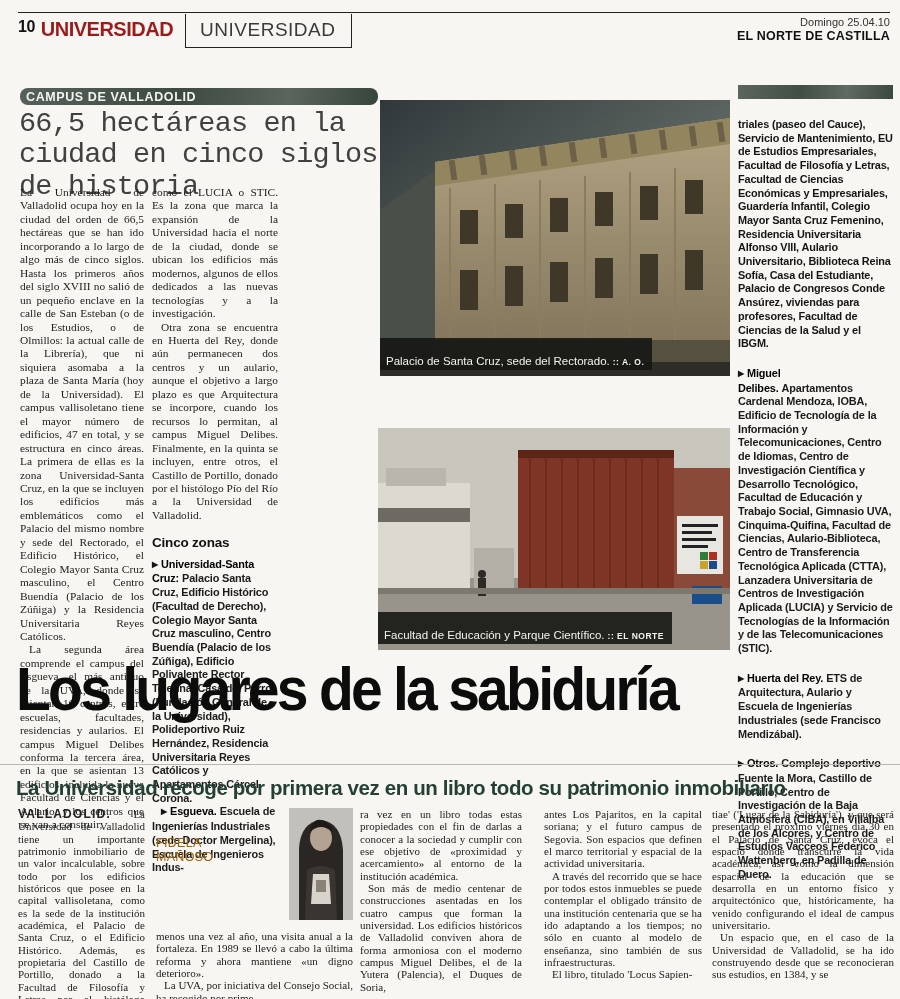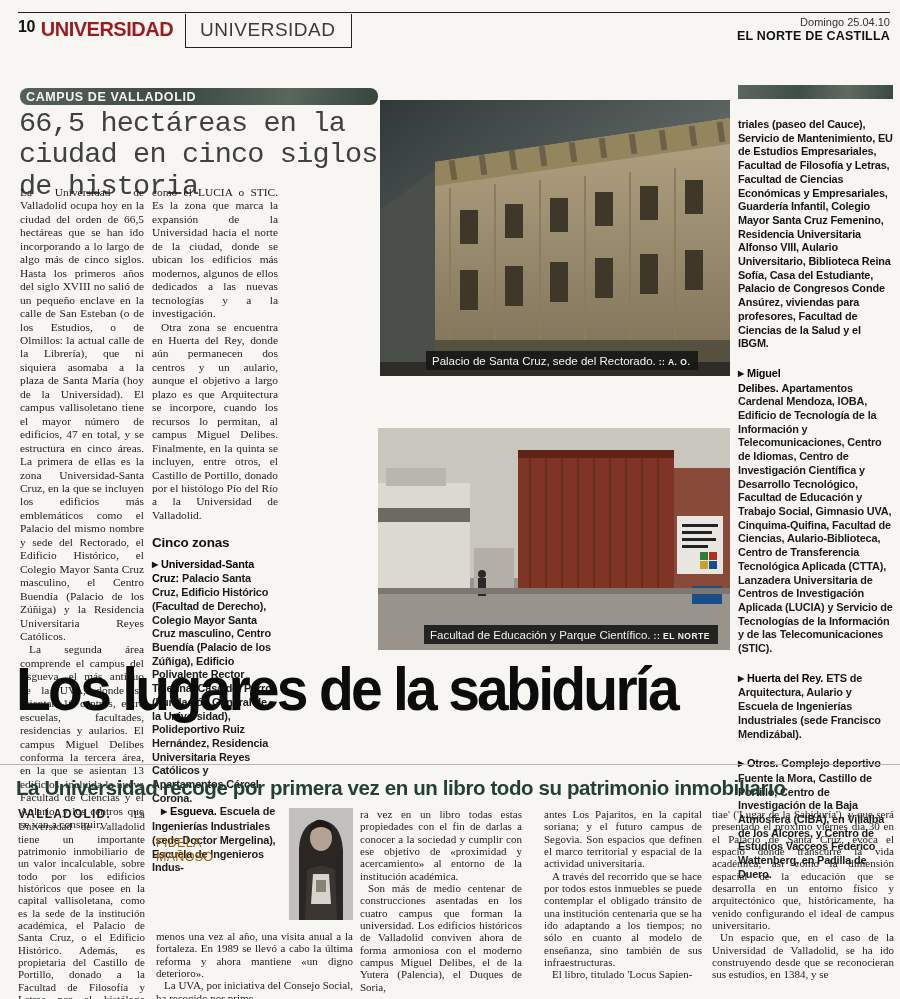--- a/index.html
+++ b/index.html
@@ -52,22 +52,22 @@
   .zone-item span.ztext{font-weight:bold;color:#1b1b1b;}
   #right-col{position:absolute;left:738px;top:102px;width:156px;height:556px;}
   #right-col .zone-cont{margin-bottom:1px;}
 
   
   .photo{position:absolute;background:#777;overflow:hidden;}
   #photo1{left:380px;top:100px;width:350px;height:276px;}
   #photo2{left:378px;top:428px;width:352px;height:222px;}
   .photo svg{display:block;}
   .caption{position:absolute;left:0;bottom:6px;background:rgba(22,22,20,0.9);color:#f2f2ee;
-           font-family:"Liberation Sans",sans-serif;font-size:11.5px;padding:4px 8px 3px 6px;
-           white-space:nowrap;margin-left:46px;}
+           font-family:"Liberation Sans",sans-serif;font-size:11.5px;padding:17px 8px 3px 6px;
+           white-space:nowrap;}
   .caption .credit{font-size:8.5px;font-weight:bold;letter-spacing:0.5px;margin-left:3px;}
 
   
   .headline2{position:absolute;left:16px;top:658px;width:880px;
              font-family:"Liberation Sans",sans-serif;font-weight:bold;font-size:62px;
              letter-spacing:-3px;color:#0c0c0c;transform:scaleX(0.92);transform-origin:left top;
              line-height:1;}
   .sub-rule{position:absolute;left:0;right:0;top:764px;border-top:1px solid #b9b7b2;}
   .subheadline{position:absolute;left:16px;top:776px;width:880px;
                font-family:"Liberation Sans",sans-serif;font-weight:bold;font-size:20.5px;

